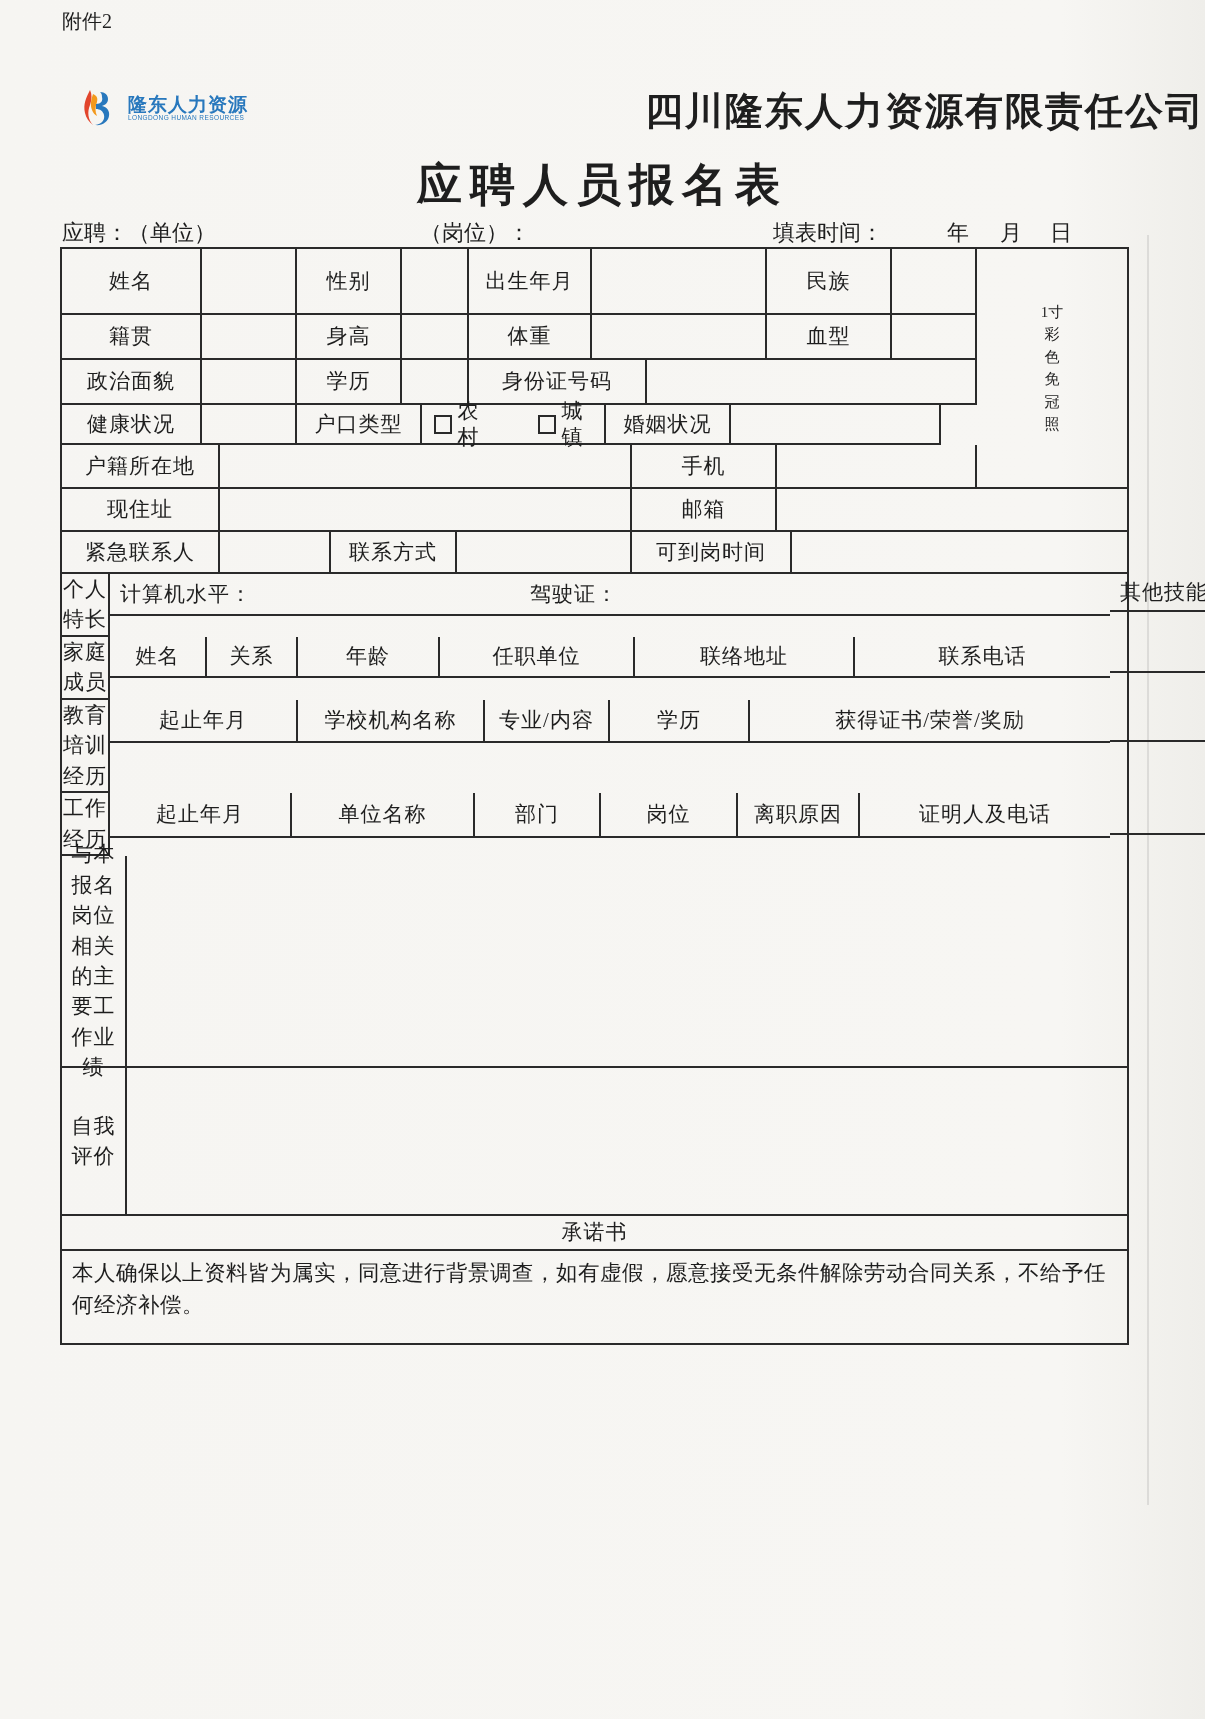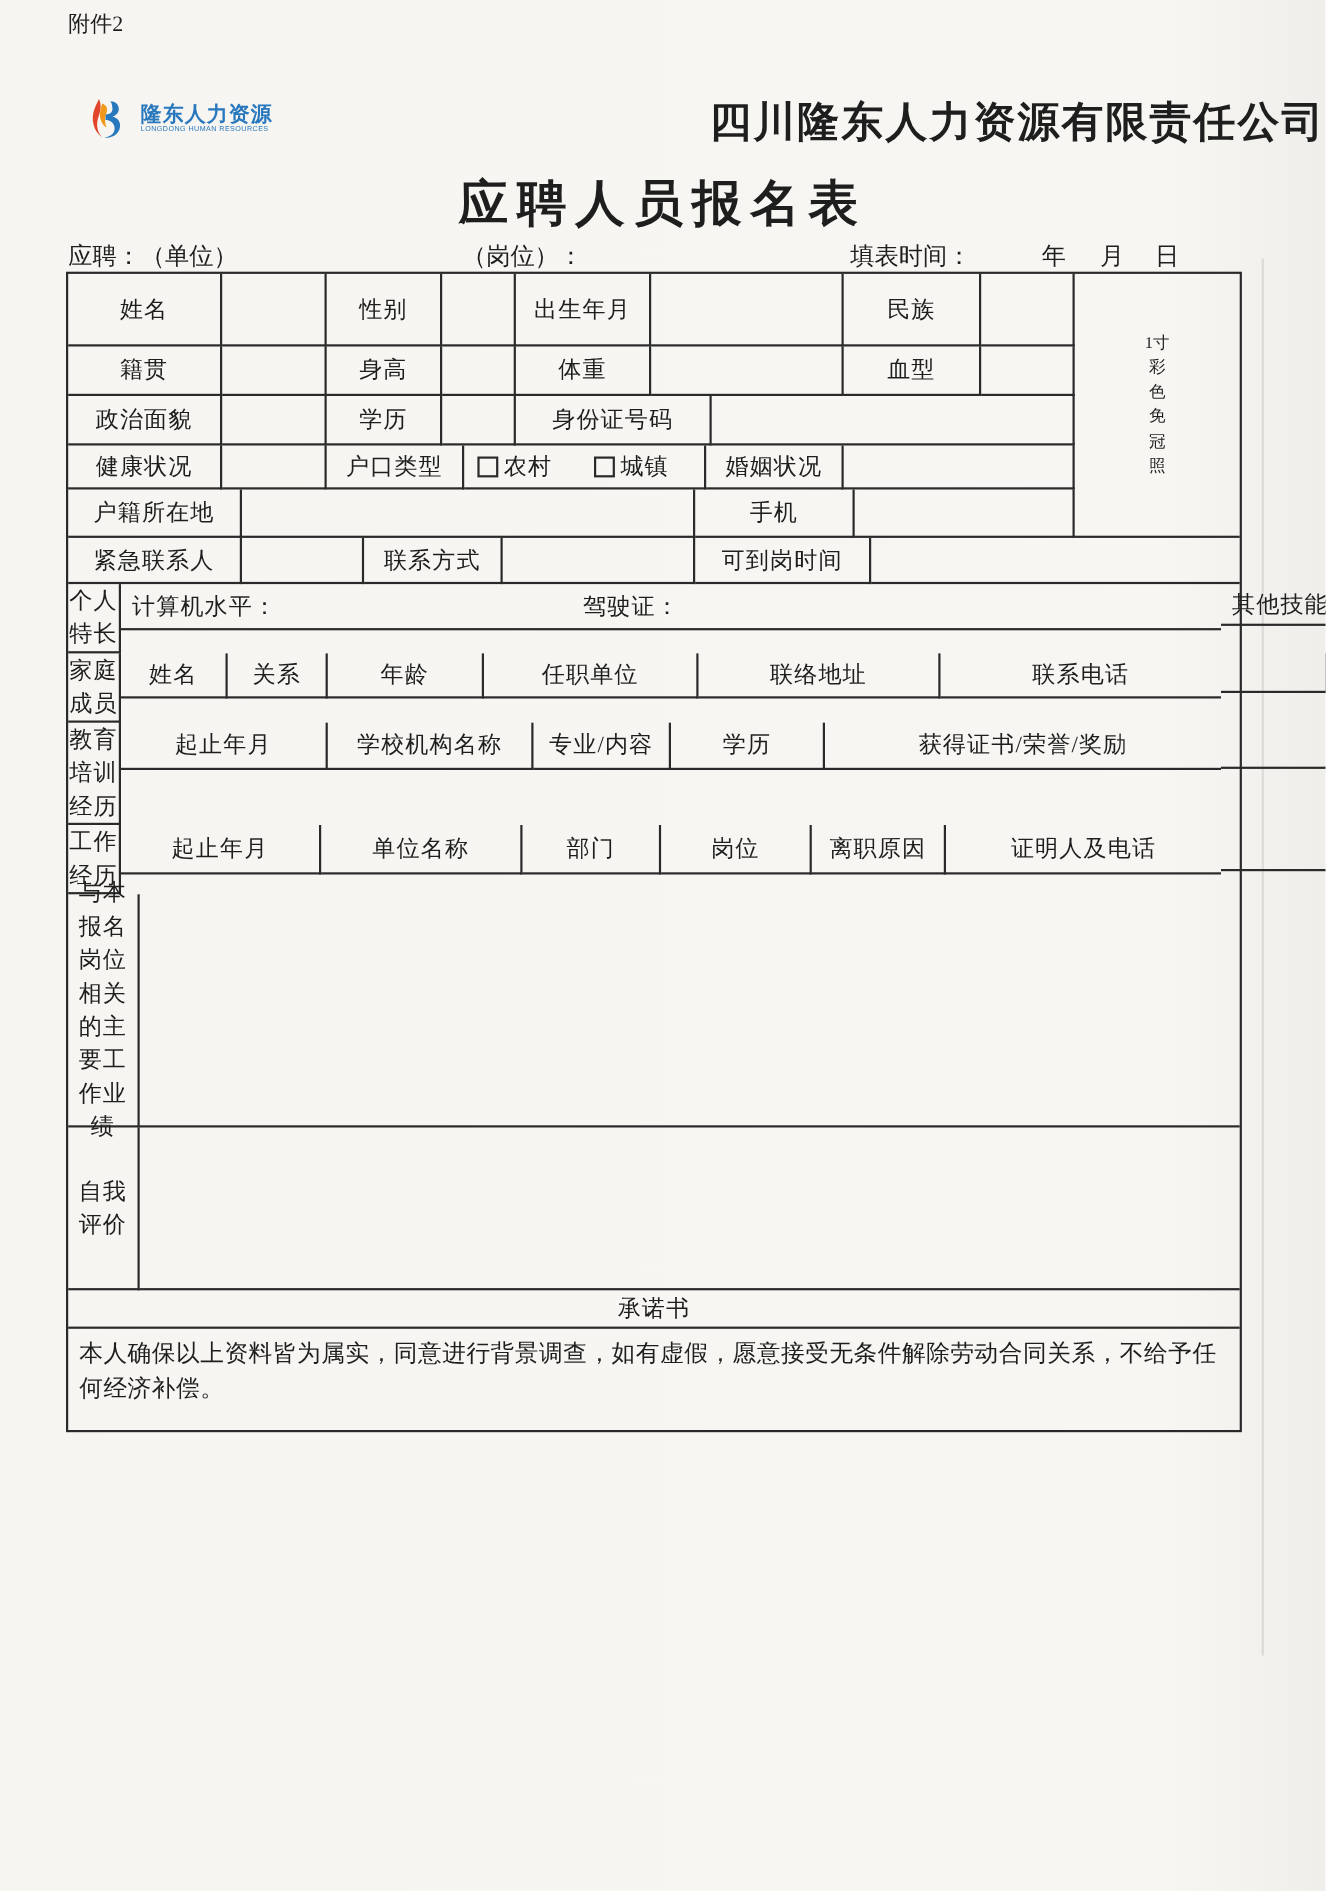--- a/index.html
+++ b/index.html
@@ -124,41 +124,47 @@
     <div class="cell" style="width:105px">学历</div>
     <div class="cell" style="width:67px"></div>
     <div class="cell" style="width:178px">身份证号码</div>
     <div class="cell" style="width:330px"></div>
   </div>
 
   <div class="trow" style="height:40px">
     <div class="cell" style="width:140px">健康状况</div>
     <div class="cell" style="width:95px"></div>
     <div class="cell" style="width:125px">户口类型</div>
-    <div class="cell left" style="width:220px">
+    <div class="cell left" style="width:184px">
       <span class="chkitem">
         <span class="chkbox"></span>
         <span>农村</span>
       </span>
       <span class="chkitem" style="margin-right:0">
         <span class="chkbox"></span>
         <span>城镇</span>
       </span>
     </div>
     <div class="cell" style="width:125px">婚姻状况</div>
     <div class="cell" style="width:210px"></div>
   </div>
 
   <div class="trow" style="height:44px">
     <div class="cell" style="width:158px">户籍所在地</div>
     <div class="cell" style="width:412px"></div>
     <div class="cell" style="width:145px">手机</div>
     <div class="cell" style="width:200px"></div>
   </div>
 
+  <div class="trow" style="height:43px">
+    <div class="cell" style="width:158px">现住址</div>
+    <div class="cell" style="width:412px"></div>
+    <div class="cell" style="width:145px">邮箱</div>
+    <div class="cell noR" style="width:350px"></div>
+  </div>
 
   <div class="trow" style="height:42px">
     <div class="cell" style="width:158px">紧急联系人</div>
     <div class="cell" style="width:111px"></div>
     <div class="cell" style="width:126px">联系方式</div>
     <div class="cell" style="width:175px"></div>
     <div class="cell" style="width:160px">可到岗时间</div>
     <div class="cell noR" style="width:335px"></div>
   </div>
 

